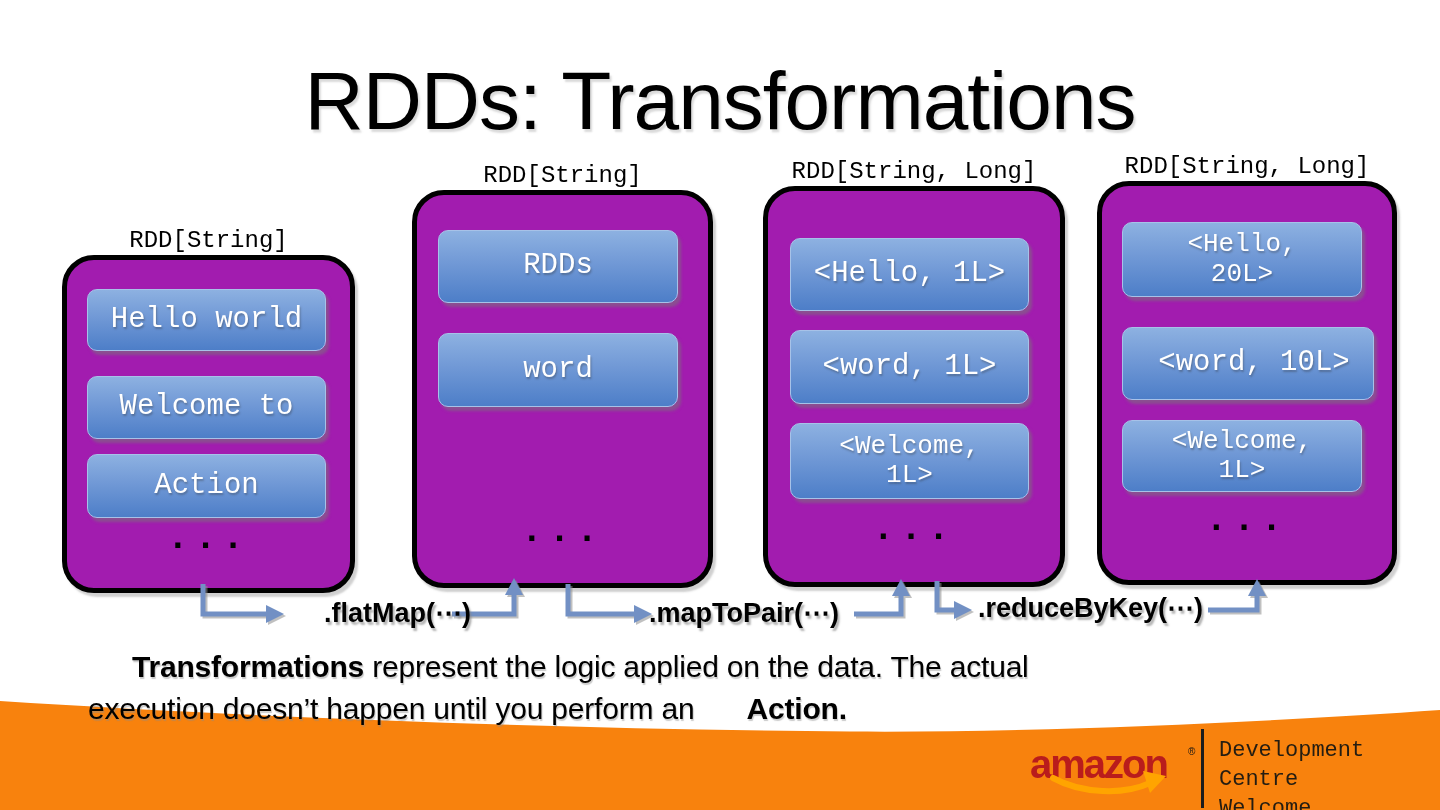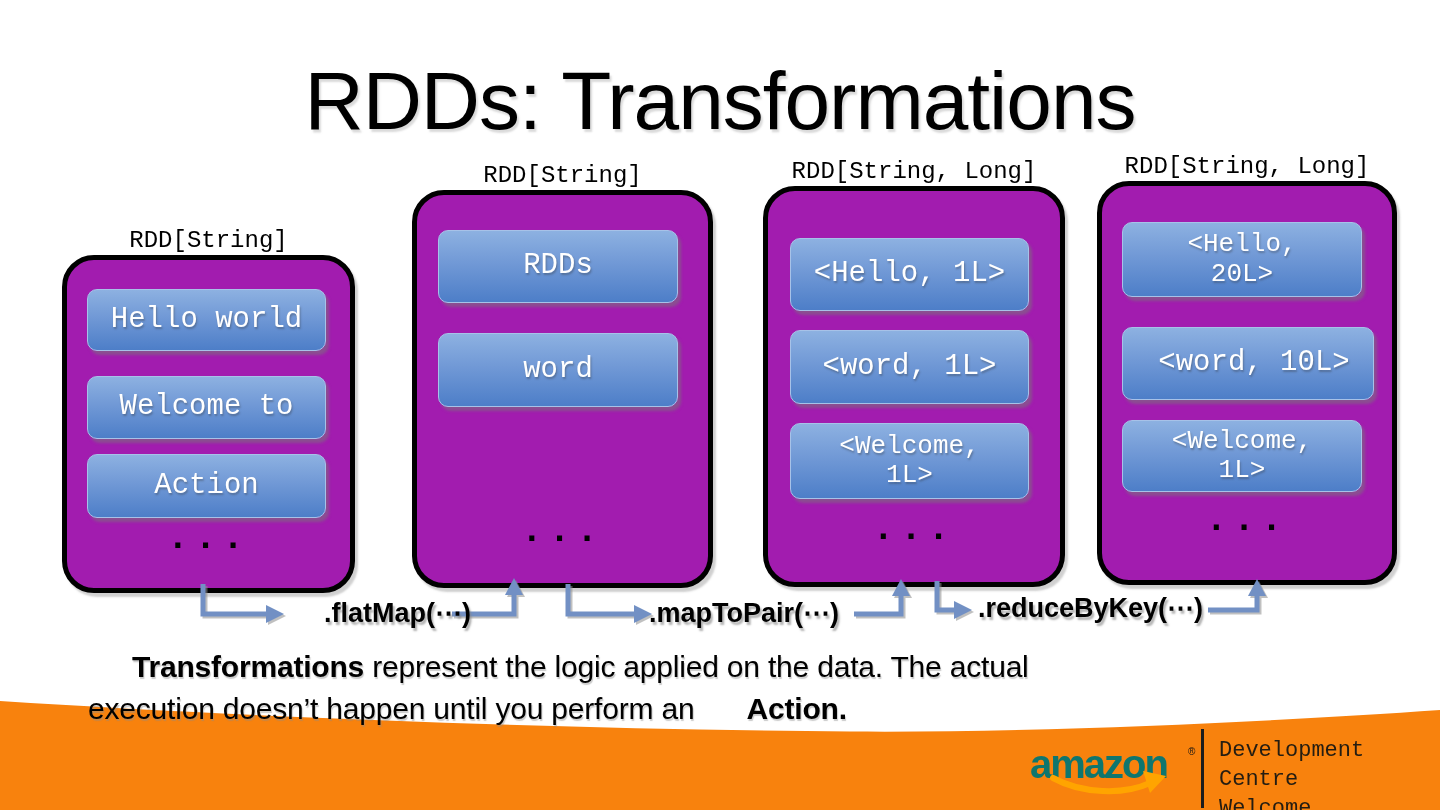--- a/index.html
+++ b/index.html
@@ -59,21 +59,21 @@
     position:absolute; left:88px; font-size:30px; color:#000;
     letter-spacing:-0.2px; white-space:nowrap; z-index:5;
     text-shadow:1px 2px 1px rgba(140,140,140,0.45);
   }
   .desc b { font-weight:bold;margin-left:44px; }
 
   
   .footer-wave { position:absolute; left:0; top:695px; z-index:1; }
   .brand {
     position:absolute; left:1030px; top:742px; z-index:6;
-    font-size:40px; font-weight:bold; letter-spacing:-2px; color:#0f766e;
+    font-size:40px; font-weight:bold; letter-spacing:-2px; color:#b91c1c;
   }
   .reg { position:absolute; left:1188px; top:746px; z-index:6; font-size:10px; color:#131313; }
   .smile { position:absolute; left:0; top:0; z-index:6; }
   .footer-sep { position:absolute; left:1201px; top:729px; width:3px; height:79px;
     background:#1c1c1c; z-index:6; }
   .org { position:absolute; left:1219px; top:736px; z-index:6;
     font-size:22px; line-height:29px; color:#241d12;font-family:Liberation Mono, monospace; }
 </style>
 </head>
 <body>

